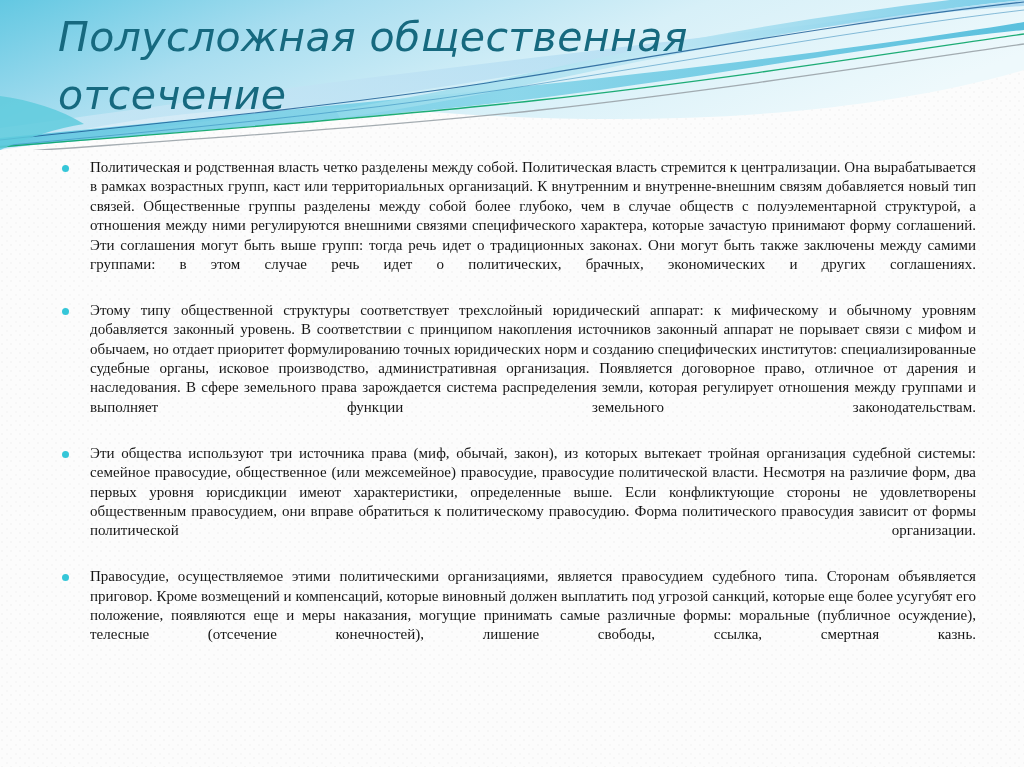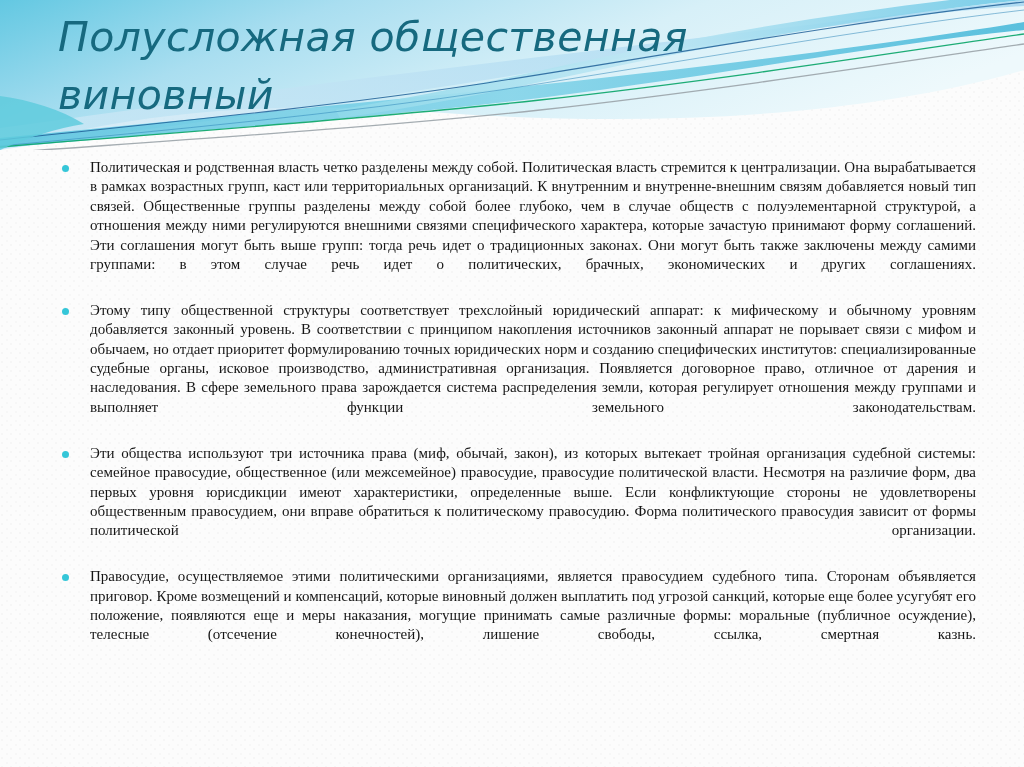--- a/index.html
+++ b/index.html
@@ -156,21 +156,21 @@
 
         <path d="M0,96 C30,100 62,110 84,124 C58,128 26,138 0,150 Z" fill="#5fcbdd" opacity="0.85"></path>
 
         <path d="M0,150 L1024,150 L1024,74 C880,112 640,130 430,116 C250,104 110,124 0,152 Z" fill="#fcfcfc" opacity="0.0"></path>
       </g>
     </svg>
   </div>
 
   <div id="title-block">
     <div class="title-line">Полусложная общественная</div>
-    <div class="title-line">виновный</div>
+    <div class="title-line">отсечение</div>
   </div>
 
   <div id="body-block">
 
     <div class="bullet-row">
       <span class="bullet-dot"></span>
       <span class="bullet-text">Политическая и родственная власть четко разделены между собой. Политическая власть стремится к централизации. Она вырабатывается в рамках возрастных групп, каст или территориальных организаций. К внутренним и внутренне-внешним связям добавляется новый тип связей. Общественные группы разделены между собой более глубоко, чем в случае обществ с полуэлементарной структурой, а отношения между ними регулируются внешними связями специфического характера, которые зачастую принимают форму соглашений. Эти соглашения могут быть выше групп: тогда речь идет о традиционных законах. Они могут быть также заключены между самими группами: в этом случае речь идет о политических, брачных, экономических и других соглашениях.</span>
     </div>
 
     <div class="bullet-row">

